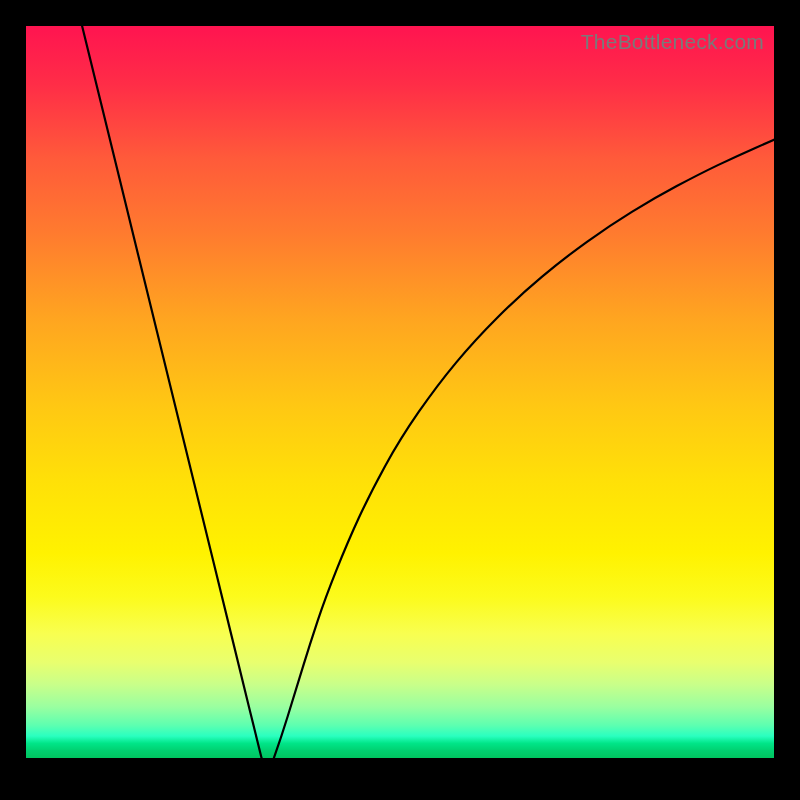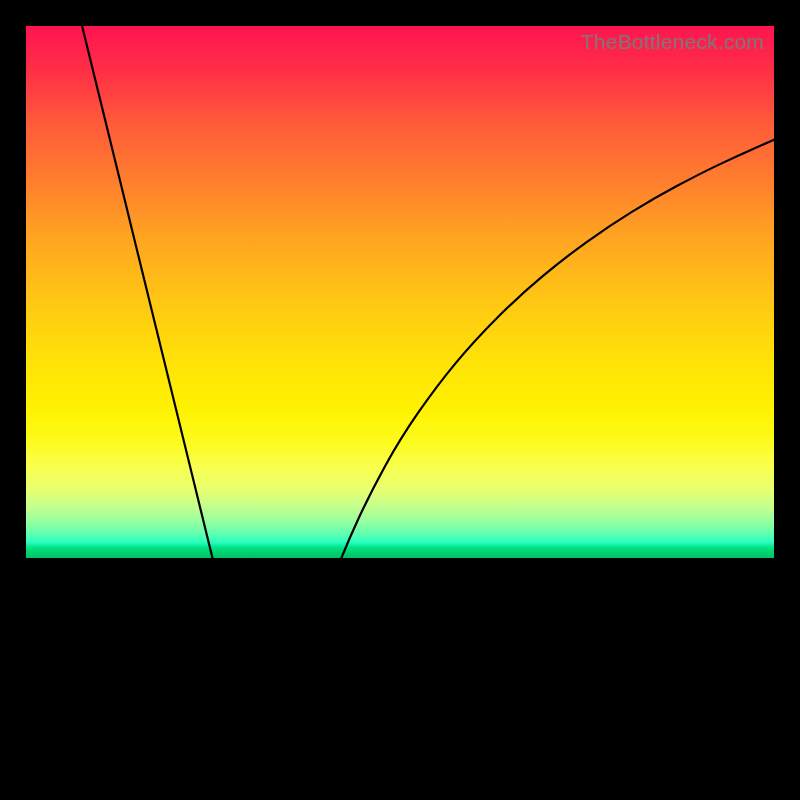--- a/index.html
+++ b/index.html
@@ -4,21 +4,21 @@
 <style>
   * { margin: 0; padding: 0; box-sizing: border-box; }
   html, body { width: 800px; height: 800px; overflow: hidden; }
   body { background: #000; position: relative; font-family: Arial, sans-serif; }
   
   .frame {
     position: absolute;
     left: 26px;
     top: 26px;
     width: 748px;
-    height: 532px;
+    height: 732px;
     background: linear-gradient(to bottom,
       #ff1450 0%,
       #ff2d47 8%,
       #ff5a3a 18%,
       #ff7a2f 28%,
       #ffa520 40%,
       #ffc813 52%,
       #ffe008 62%,
       #fff200 72%,
       #fcfb1c 78%,

